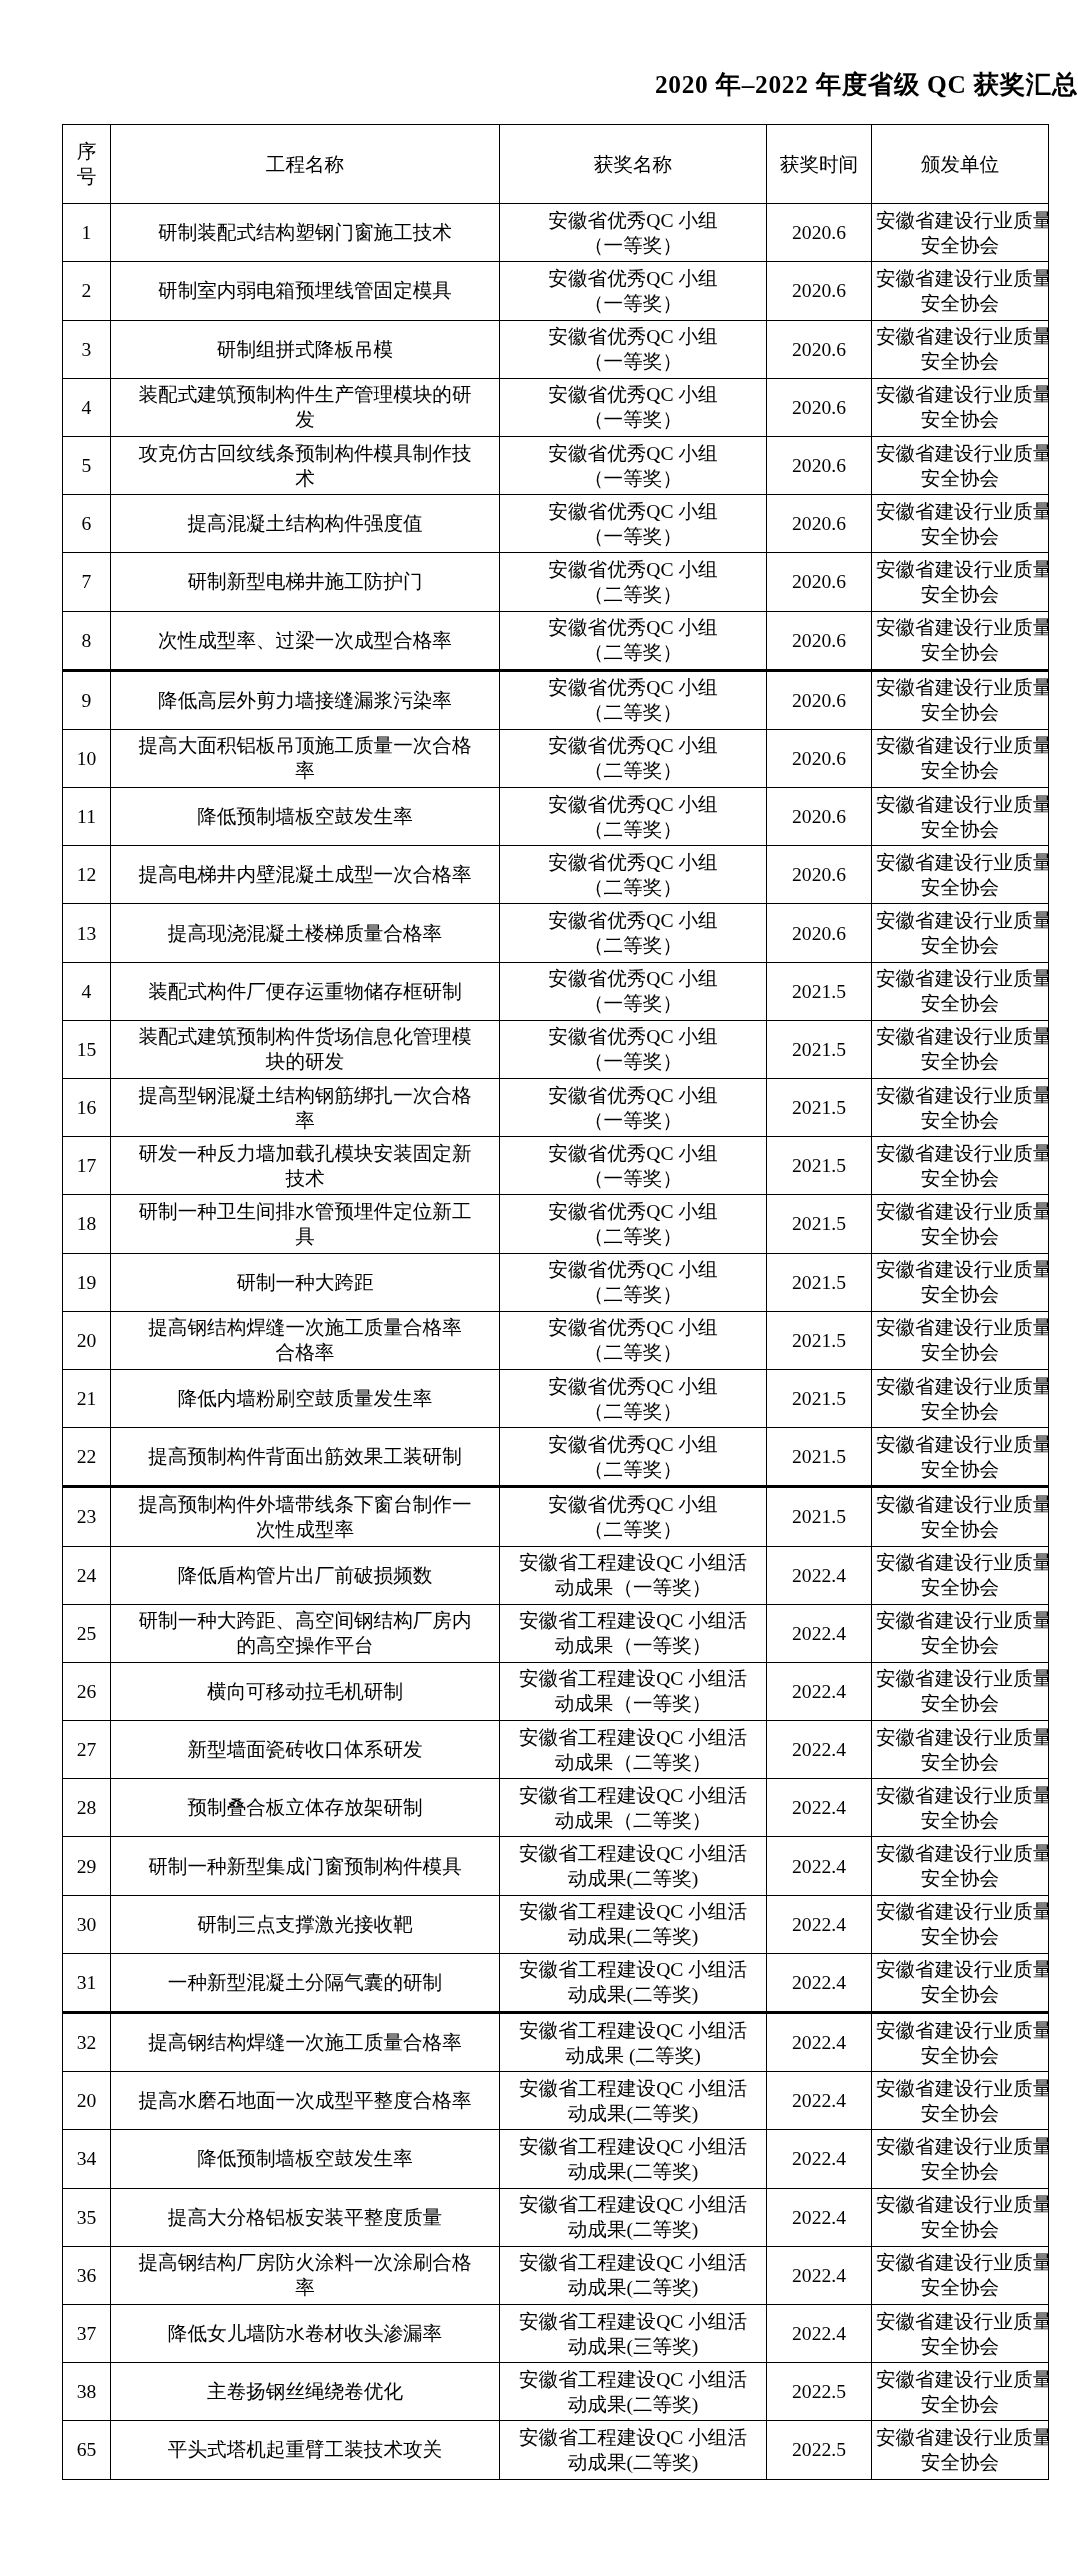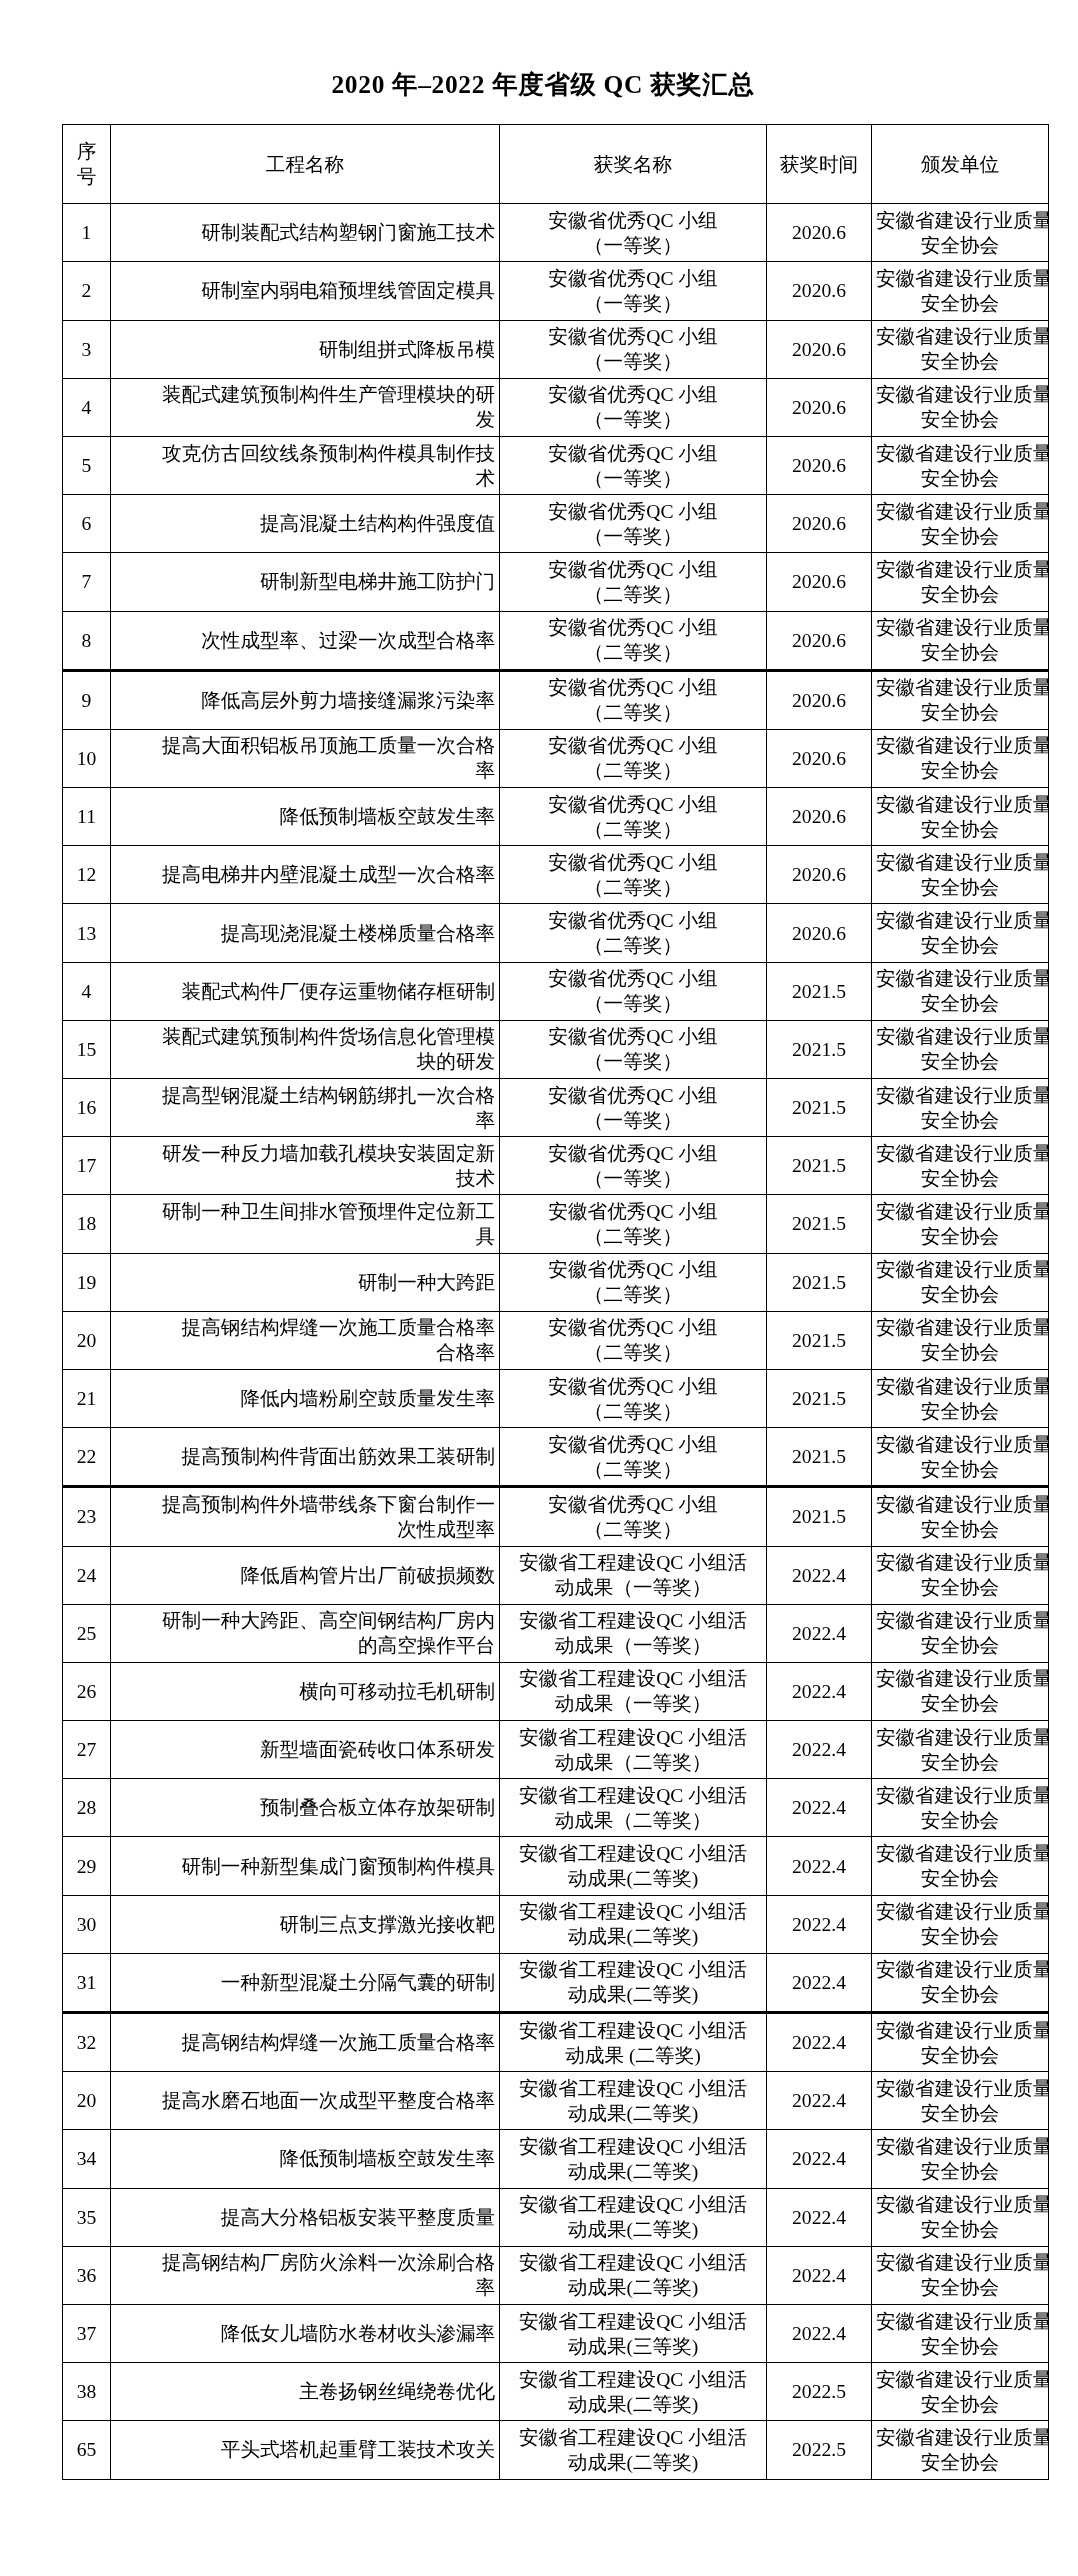--- a/index.html
+++ b/index.html
@@ -12,21 +12,21 @@
   body {
     width: 1078px;
     min-height: 2576px;
     position: relative;
   }
   .page {
     padding-top: 68px;
   }
   .doc-title {
     margin: 0 0 22px 0;
-    text-align: center;
+    text-align: right;
     font-size: 25.4px;
     font-weight: bold;
     letter-spacing: 0.7px;
     white-space: pre;
     padding-left: 8px;
   }
   table.awards {
     border-collapse: collapse;
     table-layout: fixed;
     width: 986px;
@@ -53,21 +53,21 @@
   }
   .col-no     { width: 48px;  }
   .col-project{ width: 389px; }
   .col-award  { width: 267px; }
   .col-date   { width: 105px; }
   .col-issuer { width: 177px; }
   td.cell-no {
     text-align: center;
   }
   td.cell-project {
-    text-align: right;
+    text-align: center;
     padding-left: 9px;
   }
   td.cell-award,
   td.cell-date,
   td.cell-issuer {
     text-align: center;
   }
   tr.sep-top td {
     border-top-width: 3.3px;
   }

